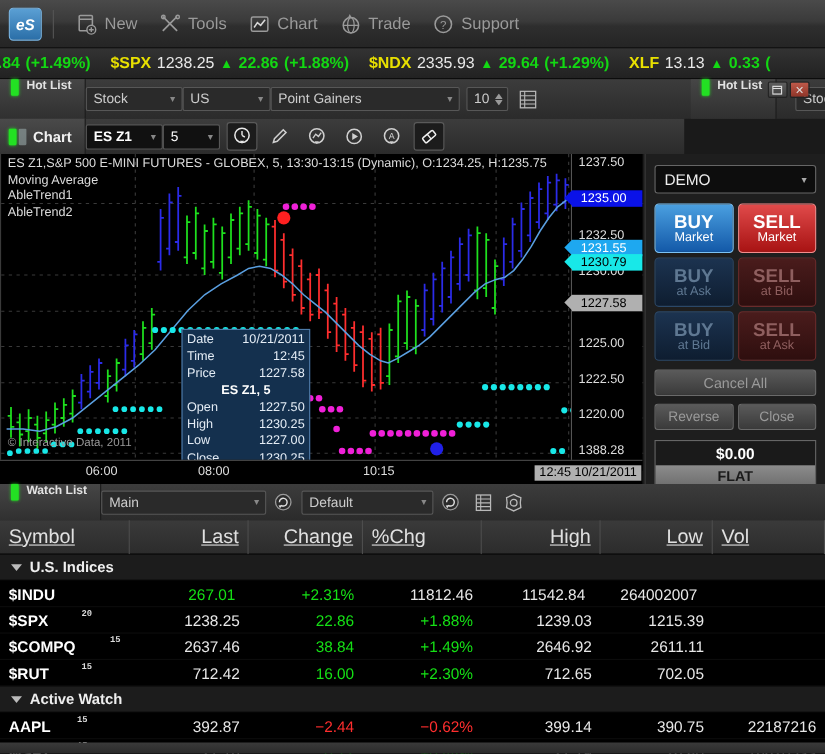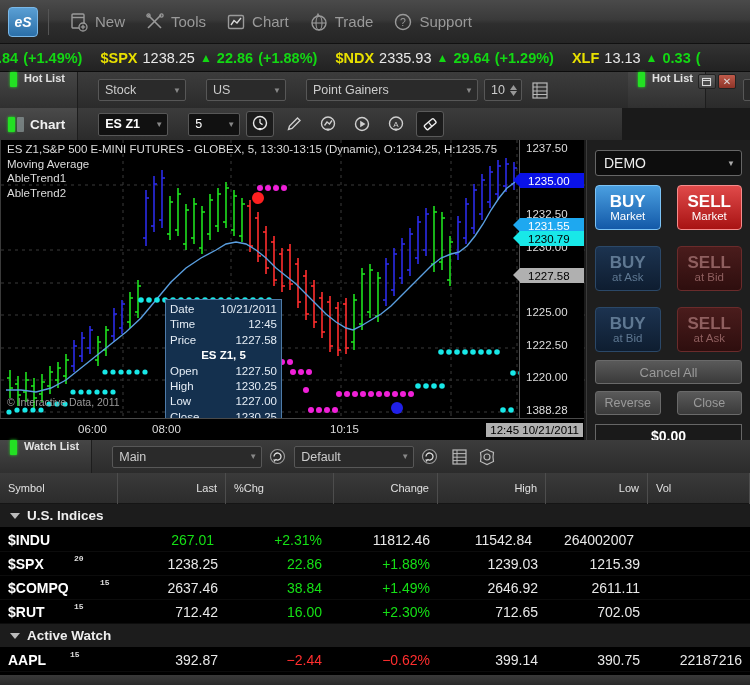--- a/index.html
+++ b/index.html
@@ -64,21 +64,21 @@
     background: linear-gradient(to bottom, #464646, #303030);
     border-right: 1px solid #1d1d1d;
     font-size: 11px; font-weight: bold; color: #e2e2e2;
   }
   .green-led { width:7px; height:15px; background:#23e023; border-radius:1px; box-shadow: 0 0 3px #23e023;}
   .grey-led { width:7px; height:15px; background:#9aa; border-radius:1px;}
   .dd {
     height: 22px; background: #2a2a2a; border: 1px solid #575757;
     border-radius: 2px; display: flex; align-items: center;
     justify-content: space-between; padding: 0 4px 0 6px;
-    font-size: 12.5px; color: #ccc; margin-left: 20px;
+    font-size: 12.5px; color: #ccc; margin-left: 0;
   }
   .dd .car { color:#888; font-size: 8px; margin-left: 6px; }
   .spin {
     height: 22px; background:#2a2a2a; border:1px solid #575757; border-radius:2px;
     display:flex; align-items:center; padding: 0 2px 0 6px; font-size:12.5px;
     color:#ccc; margin-left: 6px; gap: 5px;
   }
   .spin-arrows { display:flex; flex-direction:column; gap:1px; }
   .ico-btn {
     width: 22px; height: 22px; margin-left: 7px;
@@ -168,21 +168,21 @@
   .trade-panel {
     position:absolute; left:586px; top:140px; width:164px; height:300px;
     background:#1e1e1e; border-left:1px solid #3a3a3a;
     padding:10px 8px;
   }
   .acct-dd {
     height:26px; background:#0d0d0d; border:1px solid #666; border-radius:3px;
     display:flex; align-items:center; justify-content:space-between;
     padding:0 6px 0 8px; font-size:14px; color:#eee; margin-bottom:9px;
   }
-  .grid2 { display:grid; grid-template-columns:1fr 1fr; gap:16px; }
+  .grid2 { display:grid; grid-template-columns:1fr 1fr; gap:4px; }
   .ordbtn {
     height:45px; border-radius:4px; display:flex; flex-direction:column;
     align-items:center; justify-content:center; line-height:1.05;
   }
   .ordbtn .b1 { font-size:17px; font-weight:bold; }
   .ordbtn .b2 { font-size:11.5px; }
   .buy-act { background:linear-gradient(to bottom,#4a9fe0,#1359a8); border:1px solid #7cc3f5; color:#fff; }
   .sell-act { background:linear-gradient(to bottom,#e04a4a,#a81313); border:1px solid #f58c8c; color:#fff; }
   .buy-dis { background:linear-gradient(to bottom,#1c3350,#0e1d30); border:1px solid #2b4868; color:#5f7892; }
   .sell-dis { background:linear-gradient(to bottom,#4a1c1c,#2e0e0e); border:1px solid #6a2b2b; color:#8f5f5f; }
@@ -209,21 +209,21 @@
   
   .wl-bar {
     position:absolute; left:0; top:440px; width:750px; height:33px;
     background: linear-gradient(to bottom, #3c3c3c, #2b2b2b);
     display:flex; align-items:center;
   }
   .wl-head {
     position:absolute; left:0; top:473px; width:750px; height:31px;
     background: linear-gradient(to bottom, #3a3a3a, #2c2c2c);
     border-bottom:1px solid #151515;
-    display:flex; align-items:center; font-size:11px; color:#e0e0e0;
+    display:flex; align-items:center; font-size:18px; color:#e0e0e0;text-decoration:underline;
   }
   .wl-head .col { border-right:1px solid #4d4d4d; height:31px; display:flex; align-items:center; padding:0 8px; }
   .wl-rows { position:absolute; left:0; top:504px; width:750px; height:181px; background:#000; overflow:hidden; }
   .grp-row {
     height:24px; background:#1c1c1c; display:flex; align-items:center;
     gap:7px; padding-left:10px; font-size:13.5px; font-weight:bold; color:#eee;
     border-bottom:1px solid #000;
   }
   .tri { width:0;height:0;border-left:5px solid transparent;border-right:5px solid transparent;border-top:6px solid #bbb; }
   .wrow { height:24px; display:flex; align-items:center; font-size:14px; border-bottom:1px solid #0c0c0c; }
@@ -861,21 +861,21 @@
     <span>1230.79</span>
   </div>
   <div class="tag grey" style="top:128px;">
     <span class="tag-ptr" style="border-right:7px solid #b0b0b0;"></span>
     <span>1227.58</span>
   </div>
 </div>
 
 <div class="time-axis">
   <span style="left:78px;">06:00</span>
-  <span style="left:152px;">08:00</span>
+  <span style="left:180px;">08:00</span>
   <span style="left:330px;">10:15</span>
   <span class="time-now">12:45 10/21/2011</span>
 </div>
 
 <div class="trade-panel">
   <div class="acct-dd">
     <span>DEMO</span>
     <span style="font-size:8px;color:#aaa;">▼</span>
   </div>
   <div class="grid2">
@@ -967,22 +967,22 @@
     <svg width="18" height="18" viewBox="0 0 18 18">
         <polygon points="9,1.5 12,3 15.5,4.5 15,9 15.5,13.5 9,16.5 2.5,13.5 3,9 2.5,4.5" fill="none" stroke="#b9b9b9" stroke-width="1.2"></polygon>
         <circle cx="9" cy="9" r="3" fill="none" stroke="#b9b9b9" stroke-width="1.2"></circle>
       </svg>
   </div>
 </div>
 
 <div class="wl-head">
   <div class="col" style="width:118px;justify-content:flex-start;">Symbol</div>
   <div class="col" style="width:108px;justify-content:flex-end;">Last</div>
+  <div class="col" style="width:104px;justify-content:flex-end;">Change</div>
   <div class="col" style="width:108px;justify-content:flex-start;">%Chg</div>
-  <div class="col" style="width:104px;justify-content:flex-end;">Change</div>
   <div class="col" style="width:108px;justify-content:flex-end;">High</div>
   <div class="col" style="width:102px;justify-content:flex-end;">Low</div>
   <div class="col" style="width:102px;justify-content:flex-start;">Vol</div>
 </div>
 
 <div class="wl-rows">
 
   <div class="grp-row">
     <span class="tri"></span>
     <span>U.S. Indices</span>

